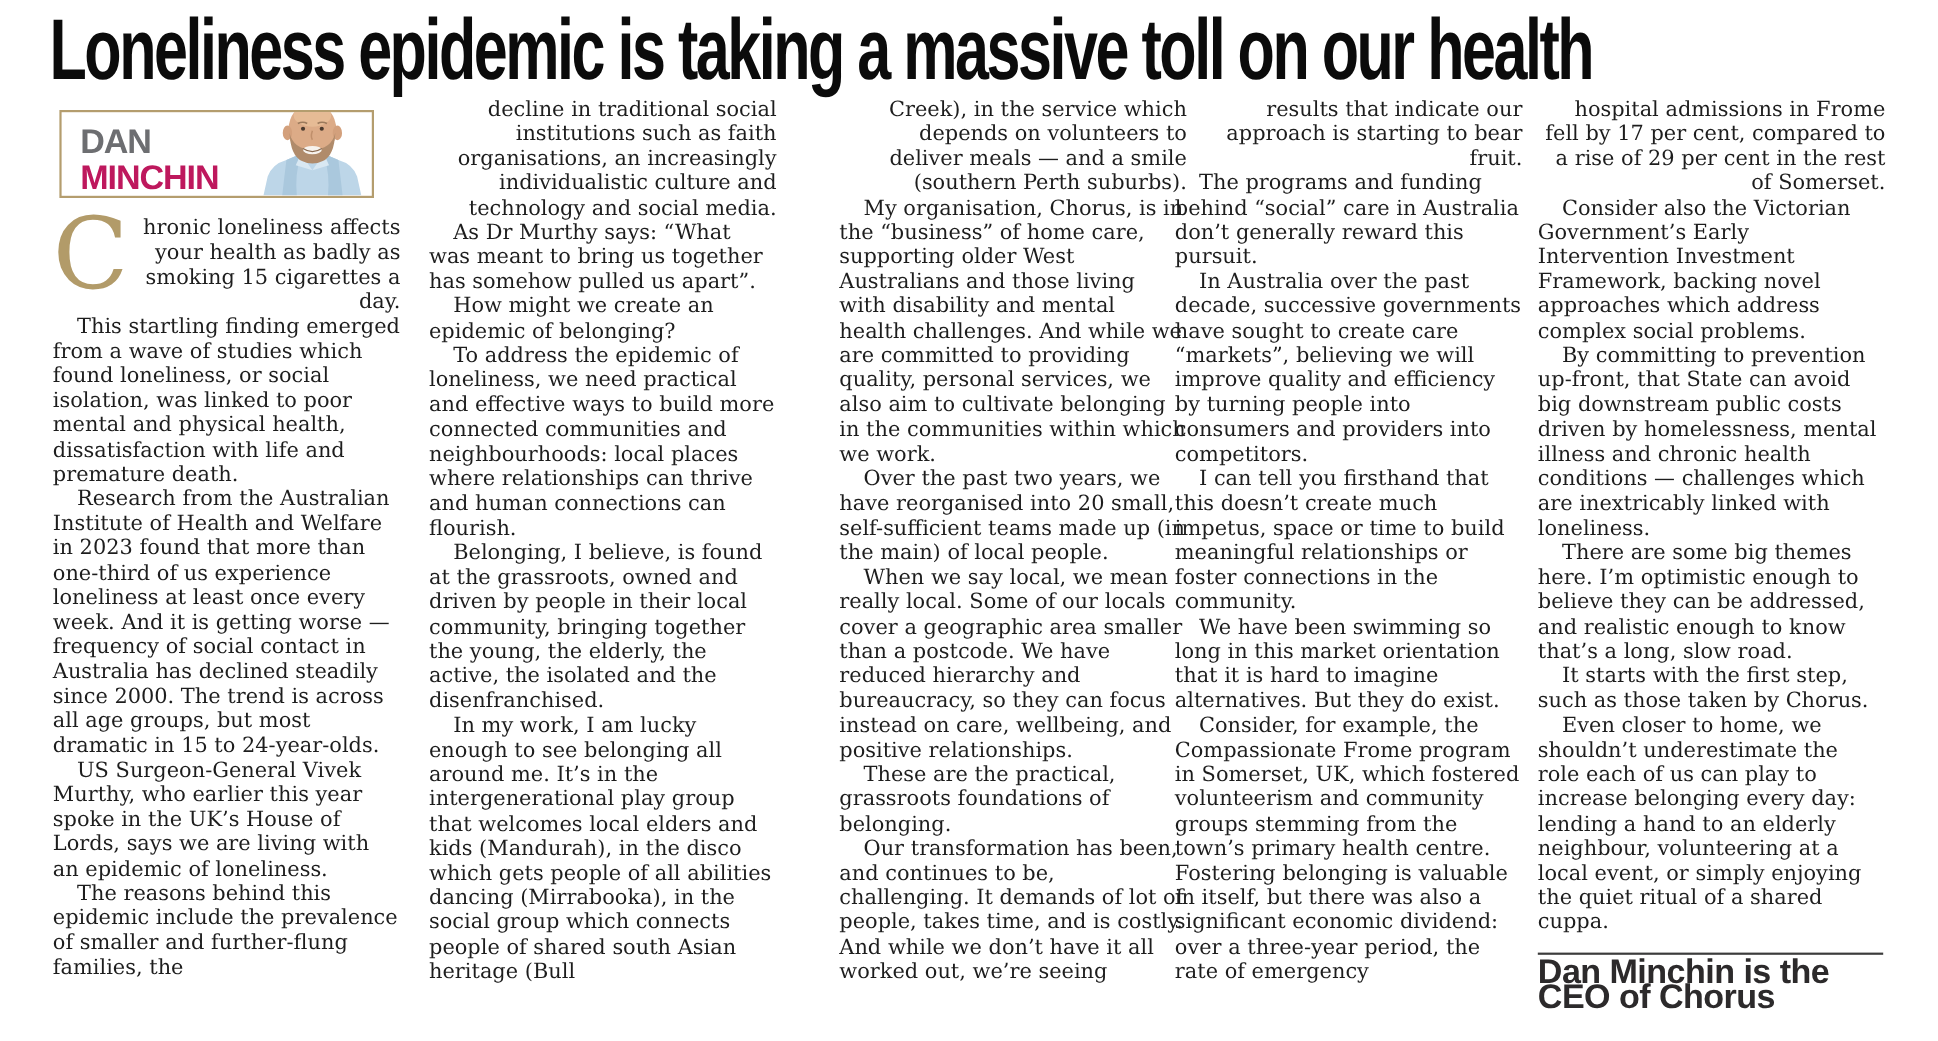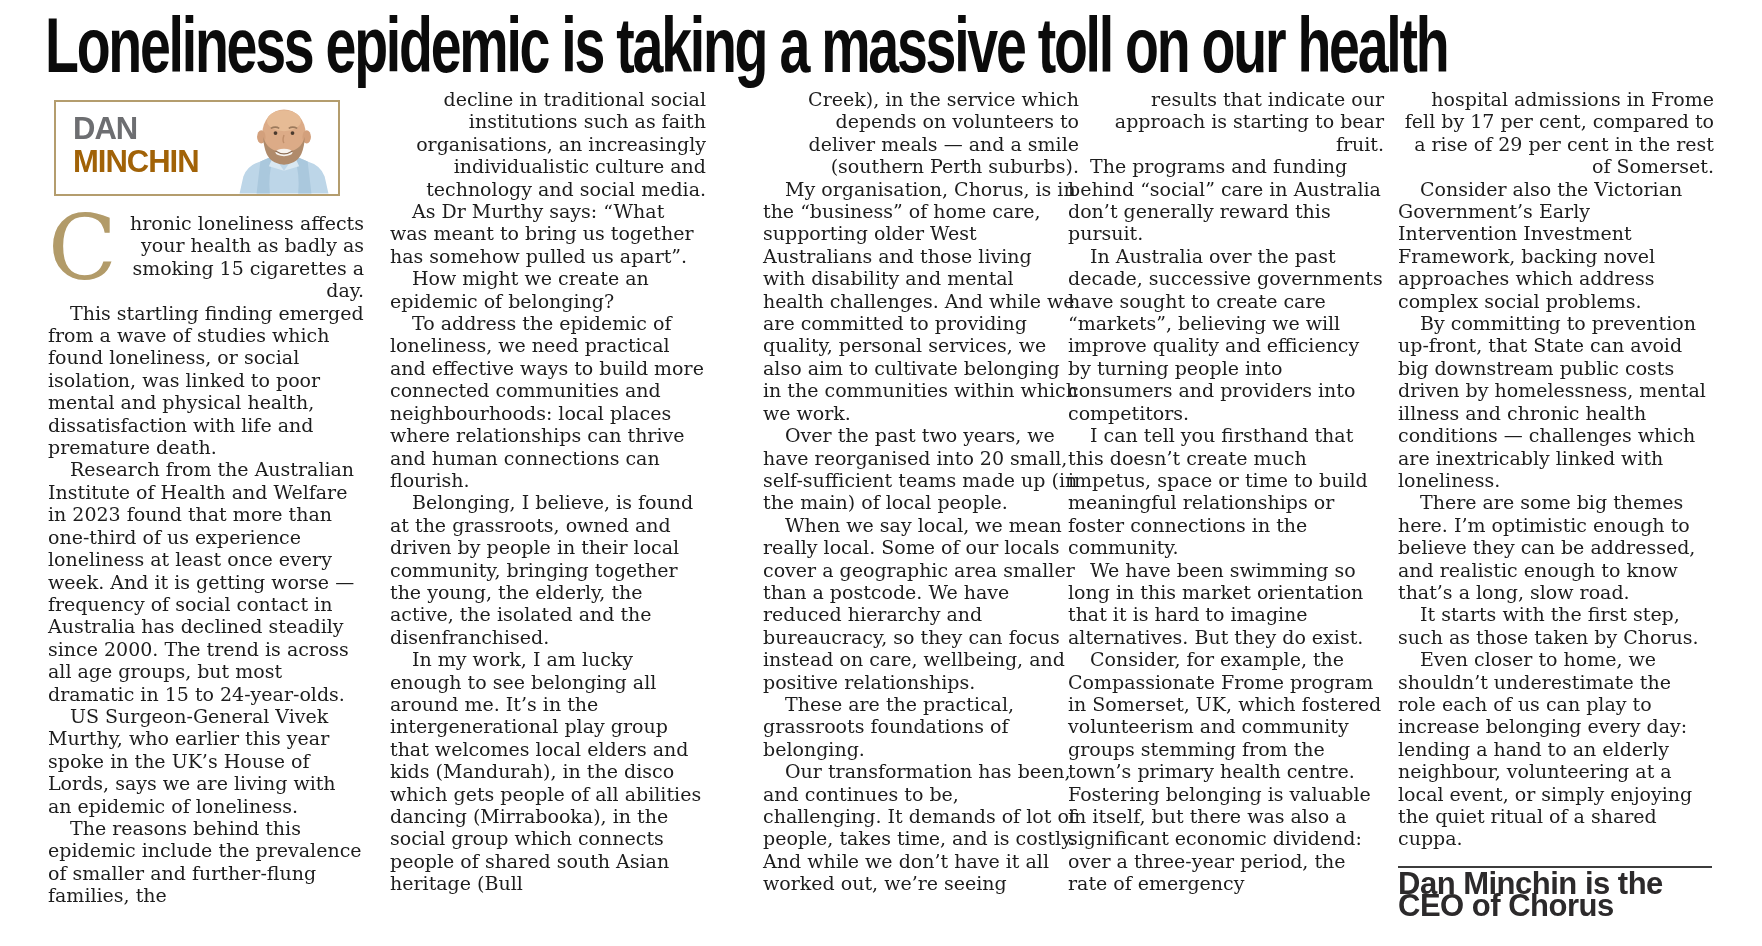--- a/index.html
+++ b/index.html
@@ -43,37 +43,37 @@
   .col-3 { left: 763px; }
   .col-4 { left: 1068px; }
   .col-5 { left: 1378px; margin-left: 20px; }
   .col p { margin: 0; text-indent: 22px; }
   .col p.cont, .col p.lead { text-indent: 0; text-align: right; }
 
   
   .byline-box {
     position: relative;
     width: 286px;
-    height: 96px;
+    height: 80px;
     margin: 12px 0 16px 6px;
     border: 2px solid #b49d6e;
     overflow: hidden;
     background: #ffffff;
   }
   .byline-names {
     position: absolute;
     top: 10px; left: 17px;
     font-family: "Liberation Sans", sans-serif;
     font-weight: 700;
     font-size: 31px;
     line-height: 33px;
     letter-spacing: -1px;
   }
   .byline-first { color: #6d6e71; }
-  .byline-last  { color: #a16207; }
+  .byline-last  { color: #be185d; }
   .author-photo {
     position: absolute;
     right: 2px; bottom: -1px;
     width: 104px; height: 88px;
   }
 
   
   .dropcap {
     float: left;
     font-family: "DejaVu Serif", serif;

